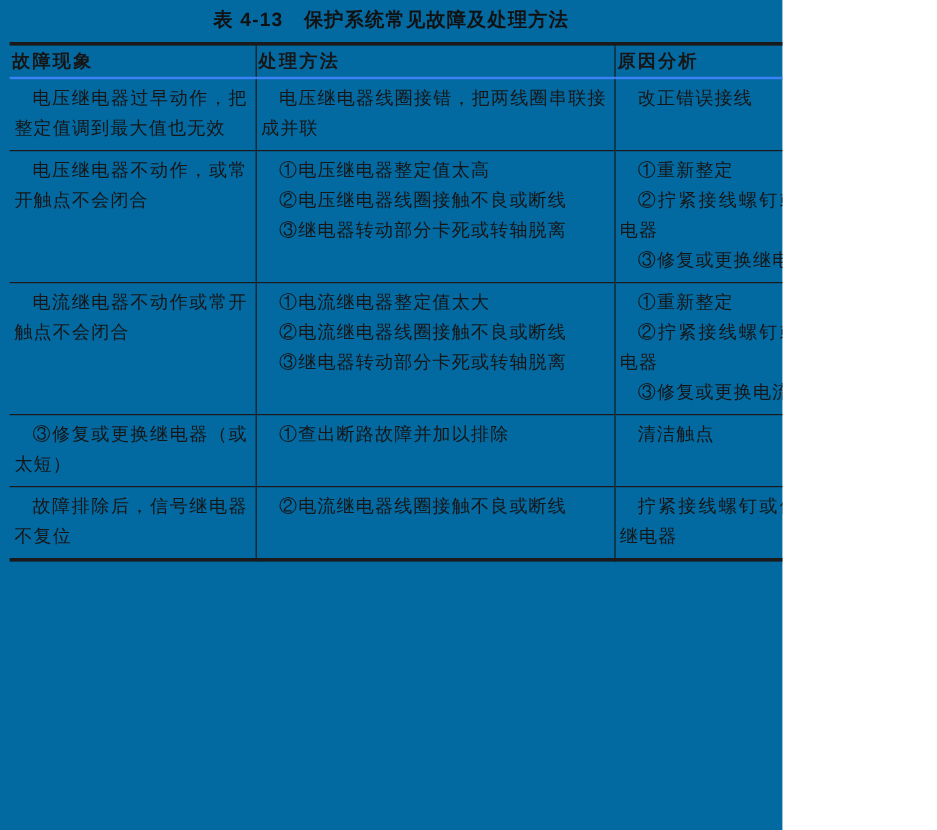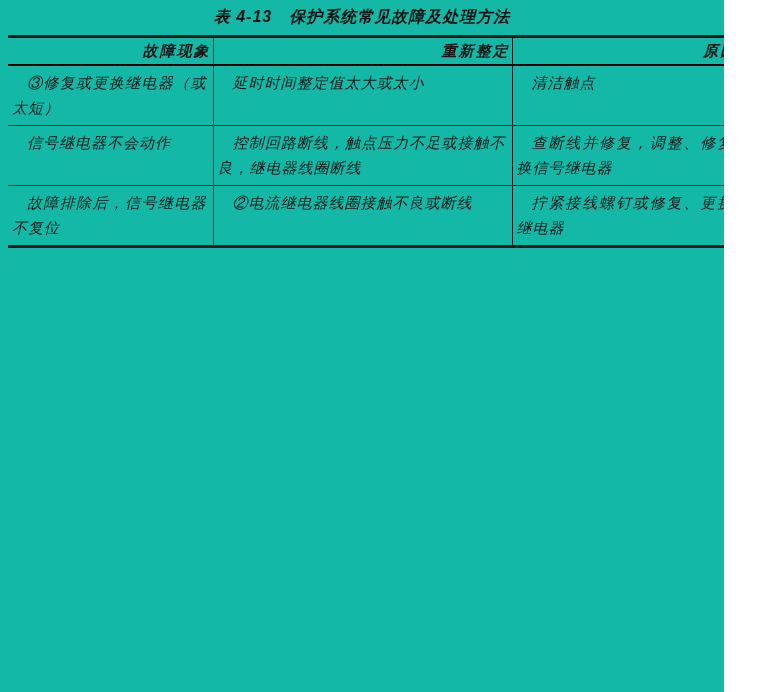--- a/index.html
+++ b/index.html
@@ -2,28 +2,27 @@
 <html><head>
 <meta charset="utf-8">
 <style>
   html, body {
     margin: 0;
     padding: 0;
     background: #ffffff;
   }
   .page {
     position: relative;
-    width: 724px;
+    width: 652px;
     height: 692px;
-    background: #14b8a6;
+    background: #0369a1;
     color: #1c1c1c;
     font-family: "Liberation Sans", sans-serif;
     overflow: hidden;
     box-sizing: border-box;
-    font-style: italic;
   }
   .doc-title {
     padding-top: 7px;
     text-align: center;
     font-size: 16px;
     font-weight: bold;
     letter-spacing: 1px;
     color: #111111;
   }
   table.fault-table {
@@ -33,24 +32,24 @@
     margin: 7px 8px 0 8px;
     border-top: 3px solid #1a1a1a;
     border-bottom: 3px solid #1a1a1a;
   }
   col.c1 { width: 205px; }
   col.c2 { width: 299px; }
   col.c3 { width: 261px; }
   th {
     font-size: 15px;
     font-weight: bold;
-    text-align: right;
+    text-align: left;
     letter-spacing: 2px;
     padding: 4px 2px 3px 2px;
-    border-bottom: 2px solid #000000;
+    border-bottom: 2px solid #3b82f6;
     color: #161616;
   }
   th + th, td + td {
     border-left: 1.5px solid #1a1a1a;
   }
   tbody tr {
     border-bottom: 1.5px solid #1a1a1a;
   }
   tbody tr:last-child {
     border-bottom: none;
@@ -81,45 +80,75 @@
 
   <table class="fault-table">
     <colgroup>
       <col class="c1">
       <col class="c2">
       <col class="c3">
     </colgroup>
     <thead>
       <tr>
         <th>故障现象</th>
-        <th>重新整定</th>
+        <th>处理方法</th>
         <th>原因分析</th>
       </tr>
     </thead>
     <tbody id="table-body">
         <tr>
           <td>
-            <div class="para">③修复或更换继电器（或太短）</div>
+            <div class="para">电压继电器过早动作，把整定值调到最大值也无效</div>
           </td>
           <td>
-            <div class="para">延时时间整定值太大或太小</div>
+            <div class="para">电压继电器线圈接错，把两线圈串联接成并联</div>
           </td>
           <td>
-            <div class="para">清洁触点</div>
+            <div class="para">改正错误接线</div>
           </td>
         </tr>
         <tr>
           <td>
-            <div class="para">信号继电器不会动作</div>
+            <div class="para">电压继电器不动作，或常开触点不会闭合</div>
           </td>
           <td>
-            <div class="para">控制回路断线，触点压力不足或接触不良，继电器线圈断线</div>
+            <div class="para">①电压继电器整定值太高</div>
+            <div class="para">②电压继电器线圈接触不良或断线</div>
+            <div class="para">③继电器转动部分卡死或转轴脱离</div>
           </td>
           <td>
-            <div class="para">查断线并修复，调整、修复或更换信号继电器</div>
+            <div class="para">①重新整定</div>
+            <div class="para">②拧紧接线螺钉或修复、更换继电器</div>
+            <div class="para">③修复或更换继电器</div>
+          </td>
+        </tr>
+        <tr>
+          <td>
+            <div class="para">电流继电器不动作或常开触点不会闭合</div>
+          </td>
+          <td>
+            <div class="para">①电流继电器整定值太大</div>
+            <div class="para">②电流继电器线圈接触不良或断线</div>
+            <div class="para">③继电器转动部分卡死或转轴脱离</div>
+          </td>
+          <td>
+            <div class="para">①重新整定</div>
+            <div class="para">②拧紧接线螺钉或修复或更换继电器</div>
+            <div class="para">③修复或更换电流继电器</div>
+          </td>
+        </tr>
+        <tr>
+          <td>
+            <div class="para">③修复或更换继电器（或太短）</div>
+          </td>
+          <td>
+            <div class="para">①查出断路故障并加以排除</div>
+          </td>
+          <td>
+            <div class="para">清洁触点</div>
           </td>
         </tr>
         <tr>
           <td>
             <div class="para">故障排除后，信号继电器不复位</div>
           </td>
           <td>
             <div class="para">②电流继电器线圈接触不良或断线</div>
           </td>
           <td>

